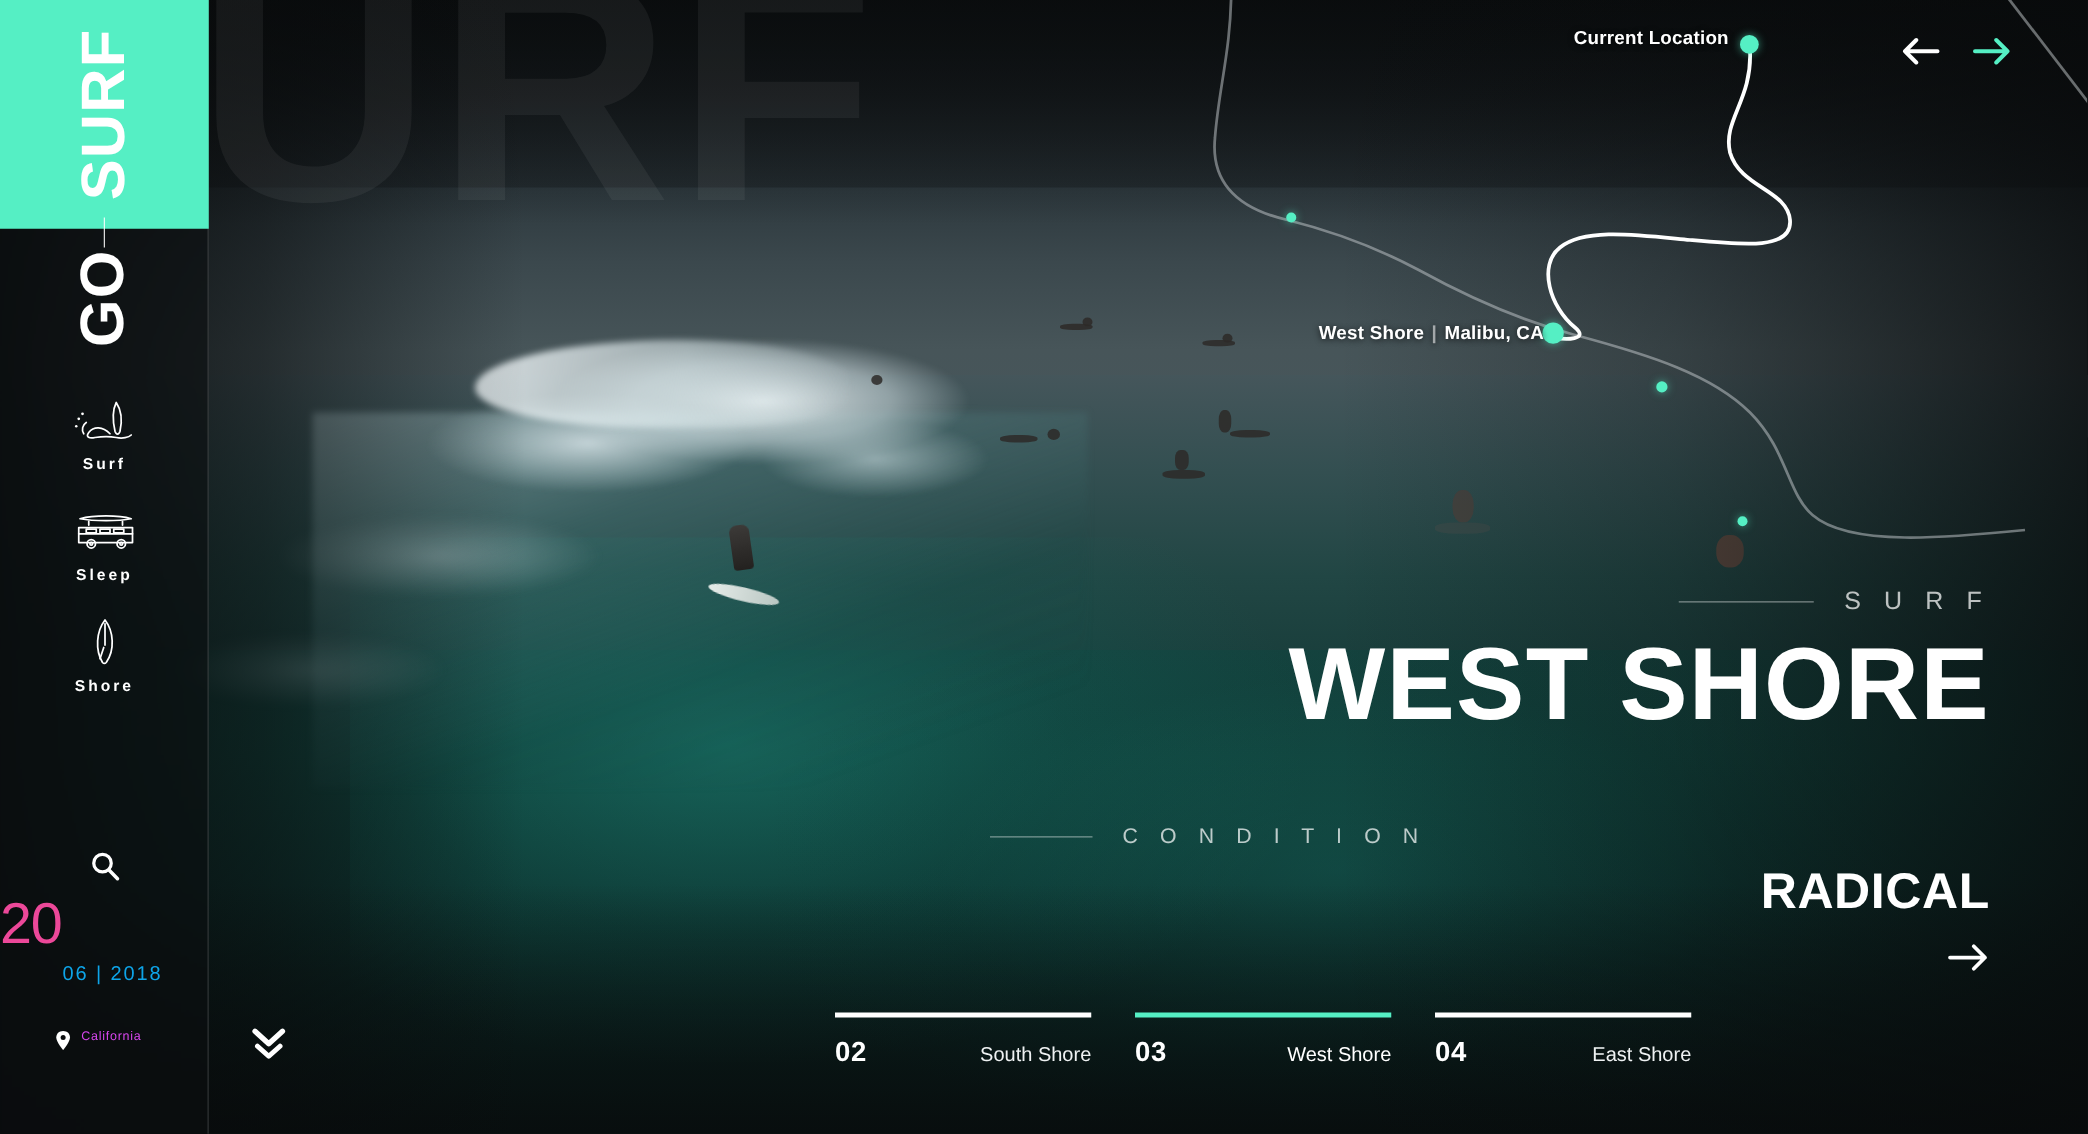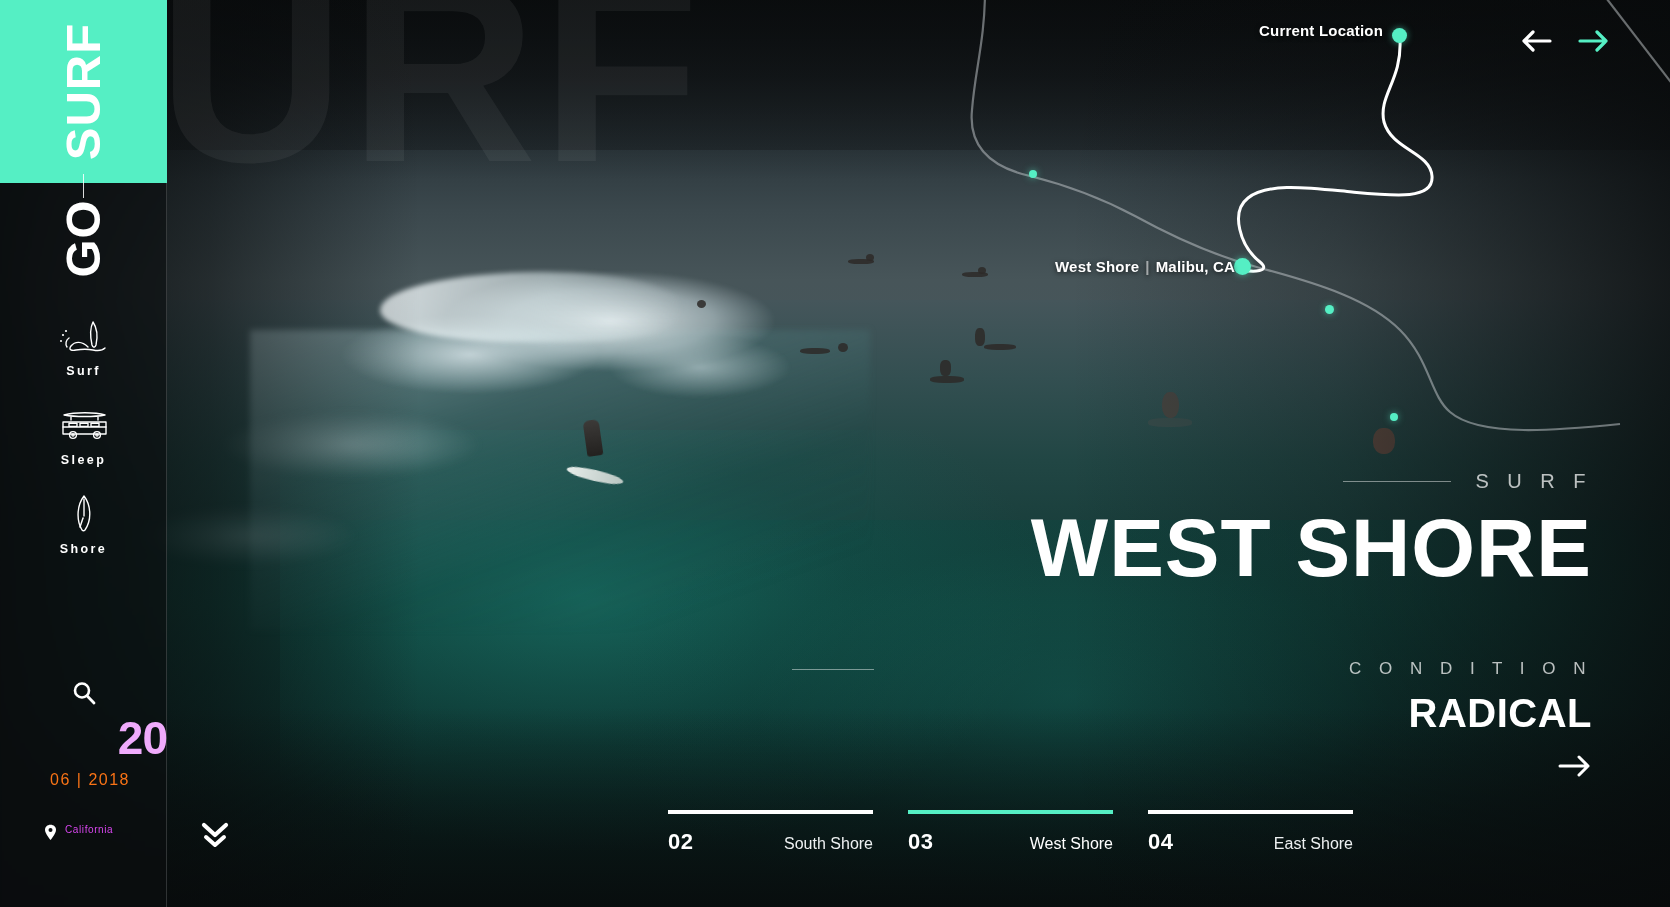--- a/index.html
+++ b/index.html
@@ -131,26 +131,26 @@
   .navitem .ico { height:34px; display:flex; align-items:flex-end; }
   .navitem .lbl {
     margin-top:10px; font-size:12.5px; font-weight:700; color:#fff;
     letter-spacing:2.4px;
   }
   .search-btn {
     position:absolute; left:0; top:680px; width:167px;
     display:flex; justify-content:center; cursor:pointer;
   }
   .date-big {
-    position:absolute; left:0; top:715px; width:167px; text-align:right;
-    font-size:46px; font-weight:700; color:#f0abfc; letter-spacing:-1px; line-height:1;
+    position:absolute; left:0; top:715px; width:167px; text-align:left;
+    font-size:46px; font-weight:400; color:#ec4899; letter-spacing:-1px; line-height:1;
   }
   .date-sub {
     position:absolute; left:0; top:771px; width:180px; text-align:center;
-    font-size:16px; color:#f97316; letter-spacing:1.5px; font-weight:400;
+    font-size:16px; color:#0ea5e9; letter-spacing:1.5px; font-weight:400;
   }
   .loc {
     position:absolute; left:44px; top:824px;
     display:flex; align-items:flex-start; gap:8px;
     font-size:10px; color:#d946ef; letter-spacing:.6px;
   }
 
   
   .scrollcue { position:absolute; left:197px; top:815px; cursor:pointer; }
 
@@ -174,21 +174,21 @@
   .content { position:absolute; right:78px; top:470px; text-align:right; width:800px; }
   .kicker { display:flex; align-items:center; justify-content:flex-end; gap:24px; }
   .kicker .rule { width:108px; height:1px; background:rgba(255,255,255,.45); }
   .kicker .txt {
     font-size:20px; letter-spacing:6.5px; font-weight:400; color:rgba(255,255,255,.72);
   }
   .bigtitle {
     margin-top:14px; font-size:82px; font-weight:700; color:#fff;
     letter-spacing:1px; line-height:1; white-space:nowrap;
   }
-  .cond-row { margin-top:70px; display:flex; align-items:center; justify-content:space-between; gap:24px; }
+  .cond-row { margin-top:70px; display:flex; align-items:center; justify-content:flex-start; gap:24px; }
   .cond-row .rule { width:82px; height:1px; background:rgba(255,255,255,.45); }
   .cond-row .txt { font-size:17px; letter-spacing:6.5px; color:rgba(255,255,255,.72); }
   .condval {
     margin-top:14px; font-size:40px; font-weight:700; color:#fff; letter-spacing:.5px; line-height:1;
   }
   .cta { margin-top:22px; display:flex; justify-content:flex-end; cursor:pointer; }
 
   
   .pager { position:absolute; left:668px; bottom:52px; display:flex; gap:35px; }
   .pageritem { width:205px; cursor:pointer; }

